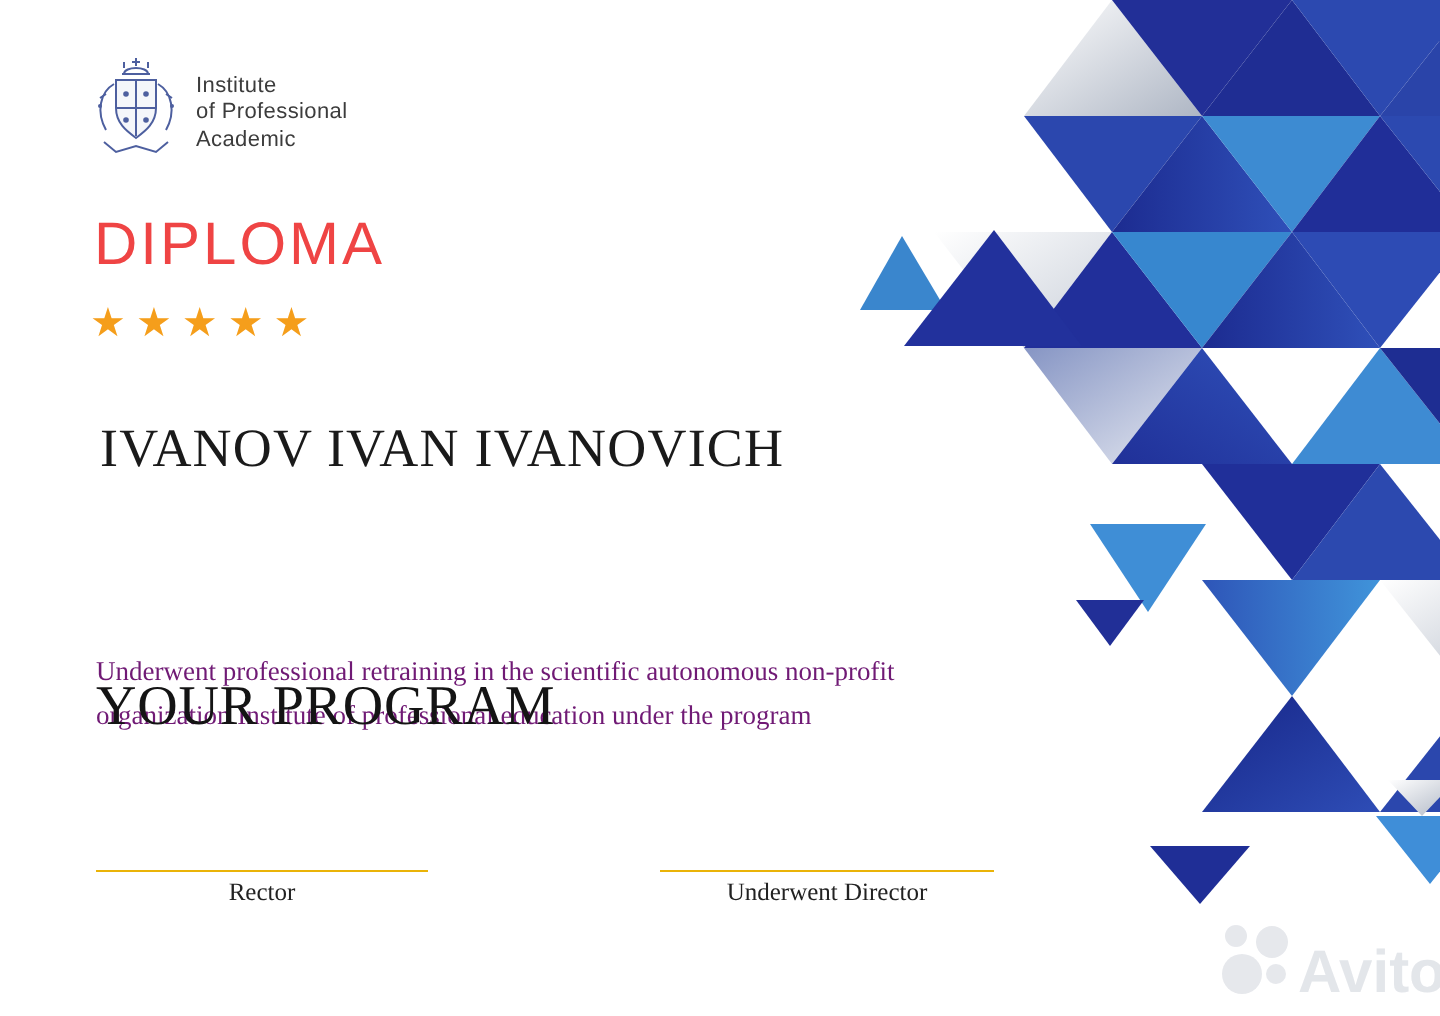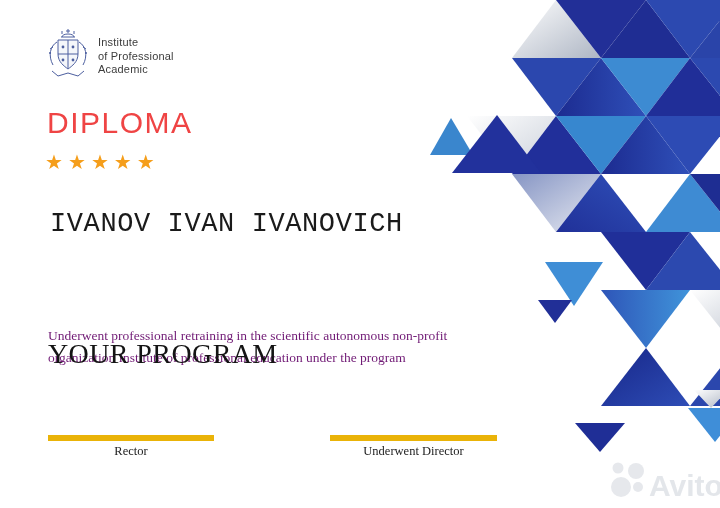--- a/index.html
+++ b/index.html
@@ -3,32 +3,32 @@
 <meta charset="utf-8">
 <style>
   html,body{margin:0;padding:0;background:#ffffff;}
   #canvas{
     position:relative;width:720px;height:508px;overflow:hidden;
     background:#ffffff;font-family:"Liberation Sans",sans-serif;
   }
   
   #mosaic{position:absolute;inset:0;pointer-events:none;}
   
-  .logo-wrap{position:absolute;left:46px;top:27px;display:flex;align-items:center;}
+  .logo-wrap{position:absolute;left:46px;top:27px;display:flex;align-items:flex-end;}
   .crest{width:44px;height:50px;}
   .logo-text{margin-left:8px;margin-top:9px;font-size:11px;line-height:13.5px;color:#3c3c3c;letter-spacing:.2px;}
   
   .title{position:absolute;left:47px;top:106px;font-size:30px;font-weight:500;color:#ef4444;letter-spacing:1.5px;}
   .stars{position:absolute;left:45px;top:150px;font-size:20px;letter-spacing:5px;color:#F59E1B;line-height:24px;}
-  .name{position:absolute;left:50px;top:209px;font-family:Liberation Mono, monospace;font-size:27px;font-weight:500;color:#1a1a1a;letter-spacing:.6px;}
+  .name{position:absolute;left:50px;top:209px;font-family:Liberation Serif, serif;font-size:27px;font-weight:500;color:#1a1a1a;letter-spacing:.6px;}
   .body-text{position:absolute;left:48px;top:277px;width:462px;font-family:"Liberation Serif",serif;font-size:13.5px;font-weight:500;line-height:21.5px;color:#701a75;margin-top:48px;}
   .program{position:absolute;left:48px;top:338px;font-family:"Liberation Serif",serif;font-size:28px;font-weight:500;color:#141414;letter-spacing:.4px;}
   .details{position:absolute;left:48px;top:395px;font-family:"Liberation Serif",serif;font-size:13.5px;font-weight:500;color:#1c1c1c;}
   
-  .sig{position:absolute;top:435px;border-top:6px solid #eab308;text-align:center;
+  .sig{position:absolute;top:435px;border-top:1px solid #eab308;text-align:center;
        font-family:"Liberation Serif",serif;font-size:12.5px;color:#222;padding-top:3px;}
   .sig-left{left:48px;width:166px;}
   .sig-right{left:330px;width:167px;}
   
   .watermark{position:absolute;left:595px;top:448px;opacity:.85;}
 </style>
 </head>
 <body>
 
 <div id="canvas">

